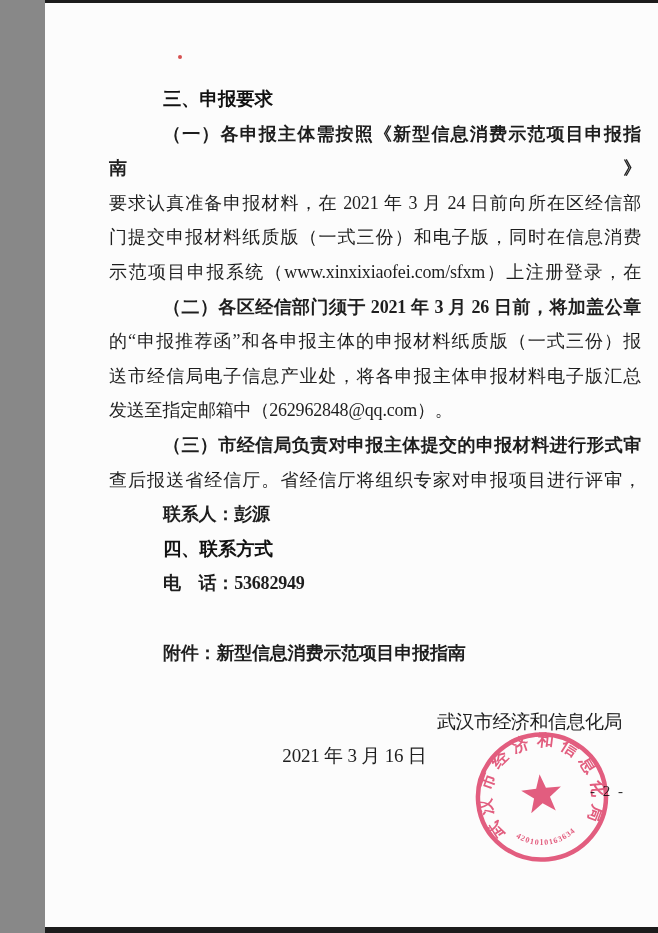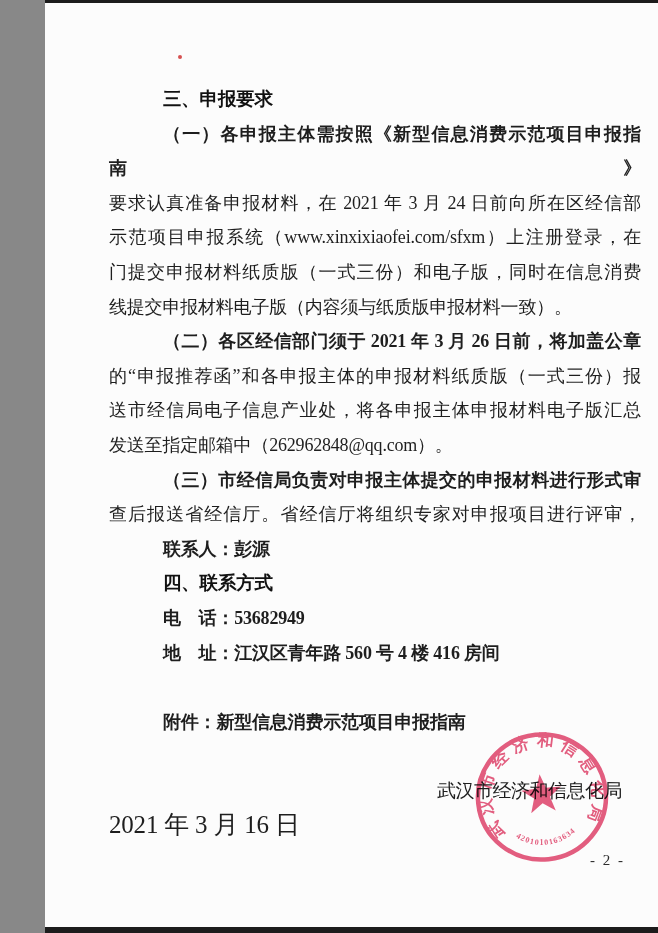--- a/index.html
+++ b/index.html
@@ -23,21 +23,21 @@
   .content{
     position:absolute;left:64px;top:82px;width:532px;
     font-size:18px;line-height:34.6px;letter-spacing:-0.2px;
   }
   .line{min-height:34.6px;white-space:normal;}
   .ind{text-indent:54px;font-weight:bold;}
   .j{text-align:justify;text-align-last:justify;}
   .hd{font-family:"Liberation Sans","DejaVu Sans",sans-serif;font-weight:bold;color:#111;font-size:18.5px;}
   .blank{height:34.6px;}
   .sig-issuer{text-align:right;padding-right:19px;font-size:19px;letter-spacing:-0.5px;}
-  .sig-date{text-align:left;padding-right:41px;font-size:25px;}
+  .sig-date{text-align:center;padding-right:41px;font-size:19px;}
   .pageno{text-align:right;padding-right:16px;font-size:15px;letter-spacing:2px;color:#2c2c2c;}
 
   
   .seal{
     position:absolute;left:427px;top:729px;width:140px;height:137px;
     opacity:.88;mix-blend-mode:multiply;
     transform:rotate(-6deg);
   }
   .seal text{font-family:"Liberation Serif","DejaVu Serif",serif;font-weight:bold;}
 </style>
@@ -48,37 +48,35 @@
   <div class="border-top"></div>
   <div class="border-right"></div>
   <div class="border-bottom"></div>
   <div class="speck-red"></div>
 
   <div class="content">
     <div class="line hd ind">三、申报要求</div>
 
     <div class="line ind j">（一）各申报主体需按照《新型信息消费示范项目申报指南》</div>
     <div class="line j">要求认真准备申报材料，在 2021 年 3 月 24 日前向所在区经信部</div>
+    <div class="line j">门提交申报材料纸质版（一式三份）和电子版，同时在信息消费</div>
     <div class="line j">示范项目申报系统（www.xinxixiaofei.com/sfxm）上注册登录，在</div>
-    <div class="line j">门提交申报材料纸质版（一式三份）和电子版，同时在信息消费</div>
-    <div class="line">线提交申报材料电子版（内容须与纸质版申报材料一致）。</div>
 
     <div class="line ind j">（二）各区经信部门须于 2021 年 3 月 26 日前，将加盖公章</div>
     <div class="line j">的“申报推荐函”和各申报主体的申报材料纸质版（一式三份）报</div>
     <div class="line j">送市经信局电子信息产业处，将各申报主体申报材料电子版汇总</div>
     <div class="line">发送至指定邮箱中（262962848@qq.com）。</div>
 
     <div class="line ind j">（三）市经信局负责对申报主体提交的申报材料进行形式审</div>
     <div class="line j">查后报送省经信厅。省经信厅将组织专家对申报项目进行评审，</div>
 
     <div class="line ind">联系人：彭源</div>
 
     <div class="line hd ind">四、联系方式</div>
     <div class="line ind">电　话：53682949</div>
-    <div class="line ind">地　址：江汉区青年路 560 号 4 楼 416 房间</div>
 
     <div class="line blank"></div>
 
     <div class="line ind">附件：新型信息消费示范项目申报指南</div>
 
     <div class="line blank"></div>
 
     <div class="line sig-issuer">武汉市经济和信息化局</div>
     <div class="line sig-date">2021 年 3 月 16 日</div>
 

